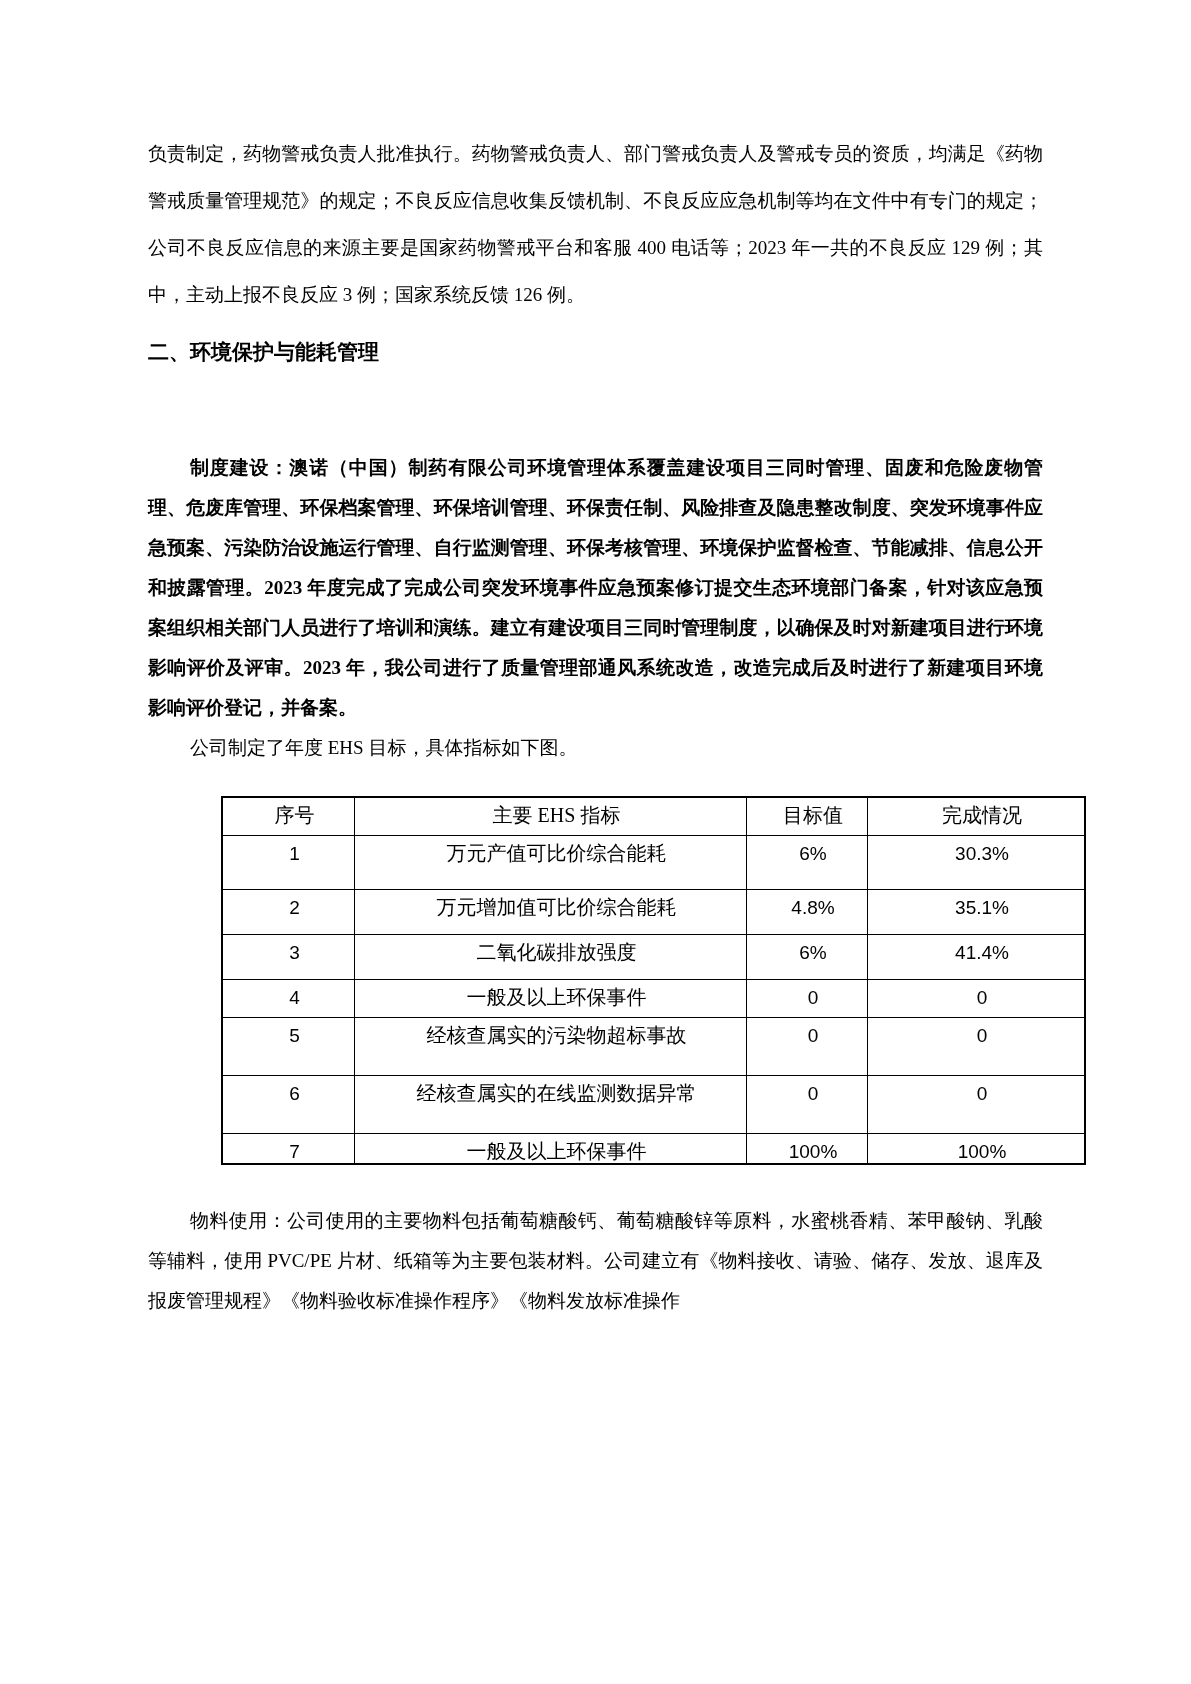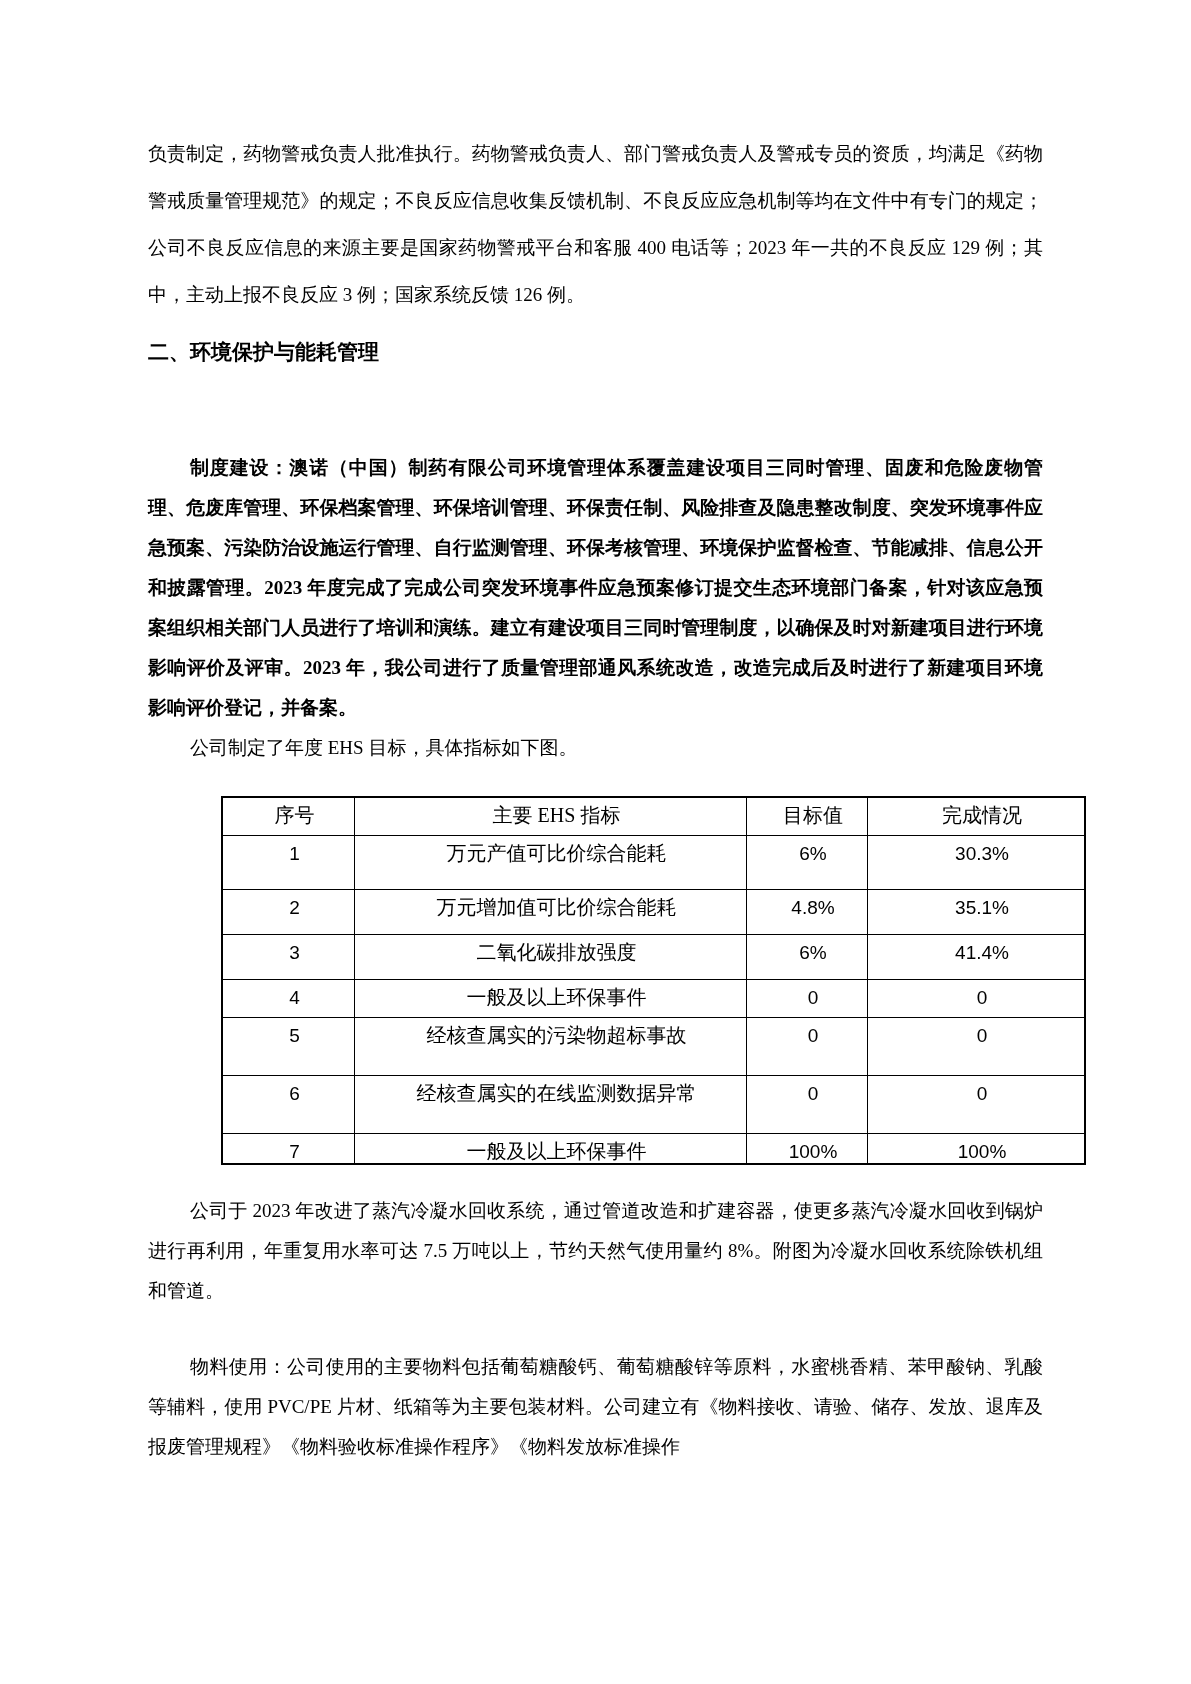--- a/index.html
+++ b/index.html
@@ -119,17 +119,16 @@
       </tr>
       <tr class="rh29">
         <td class="c1 num">7</td>
         <td class="c2">一般及以上环保事件</td>
         <td class="c3 num">100%</td>
         <td class="c4 num">100%</td>
       </tr>
     </tbody>
   </table>
 
-  <p class="p3">公司于 2023 年改进了蒸汽冷凝水回收系统，通过管道改造和扩建容器，使更多蒸汽冷凝水回收到锅炉进行再利用，年重复用水率可达 7.5 万吨以上，节约天然气使用量约 8%。附图为冷凝水回收系统除铁机组和管道。</p>
 
   <p class="p4">物料使用：公司使用的主要物料包括葡萄糖酸钙、葡萄糖酸锌等原料，水蜜桃香精、苯甲酸钠、乳酸等辅料，使用 PVC/PE 片材、纸箱等为主要包装材料。公司建立有《物料接收、请验、储存、发放、退库及报废管理规程》《物料验收标准操作程序》《物料发放标准操作</p>
 
 </div>
 
 </body></html>

